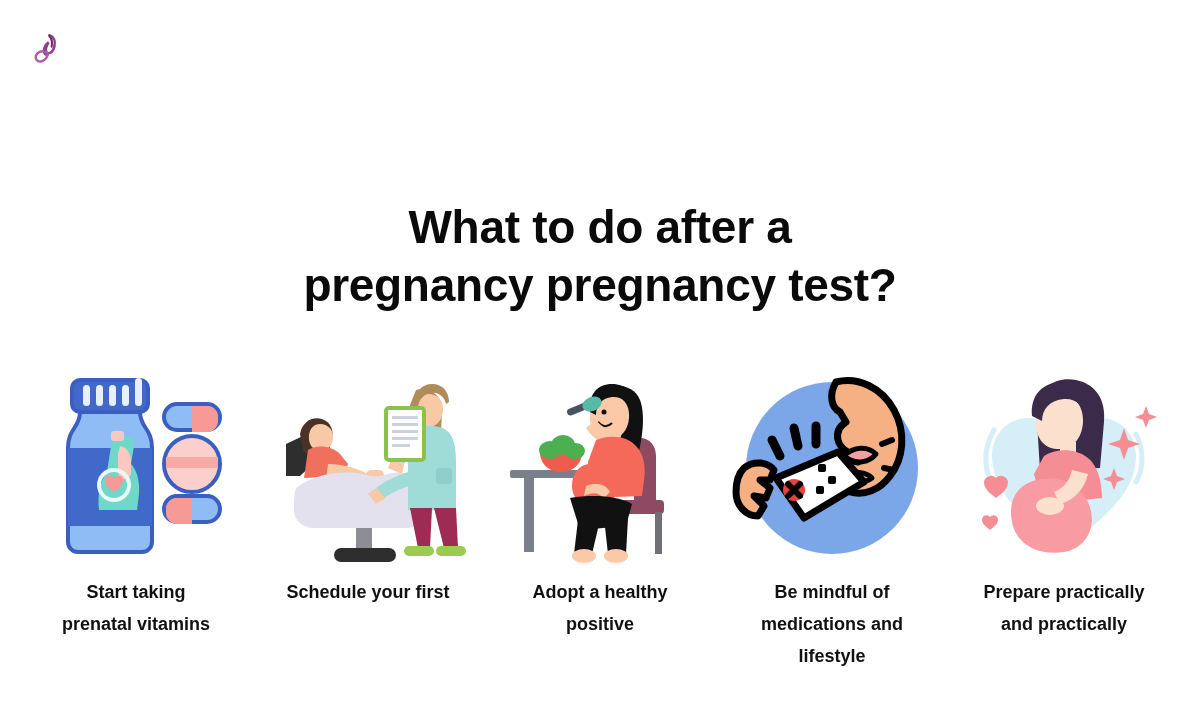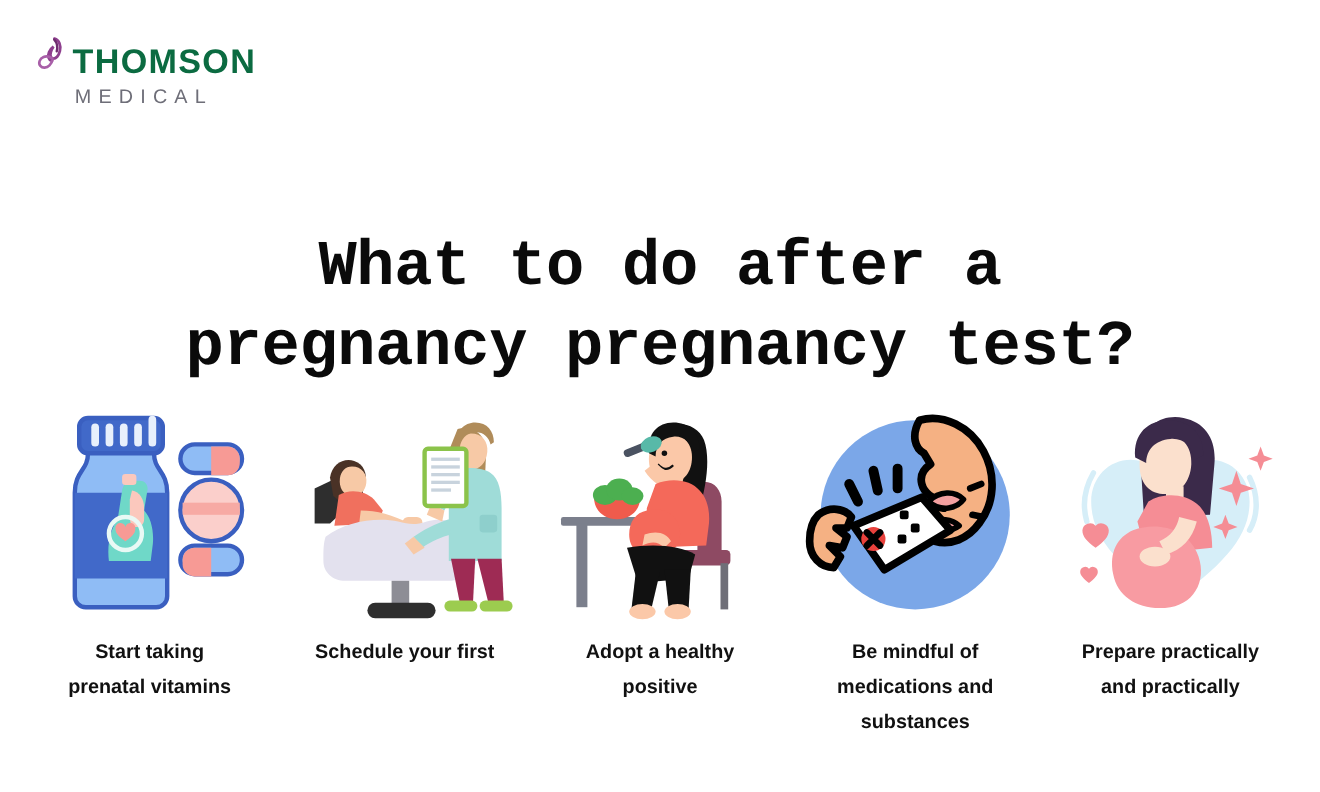--- a/index.html
+++ b/index.html
@@ -51,26 +51,25 @@
     color: #6e6e78;
   }
 
   
   .title {
     position: absolute;
     left: 0;
     top: 168px;
     width: 1200px;
     text-align: center;
-    font-size: 58px;
+    font-size: 46px;
     font-weight: bold;
     line-height: 1.26;
     letter-spacing: -0.3px;
     color: #0a0a0a;
-    font-family: Liberation Mono, monospace;
   }
   .title-line { display: block; }
 
   
   .steps {
     position: absolute;
     left: 0;
     top: 372px;
     width: 1200px;
     display: flex;
@@ -107,24 +106,20 @@
 <body>
 
 <div class="logo">
   <span class="logo-mark">
     <svg viewBox="0 0 34 40" width="34" height="40" aria-hidden="true">
       <path d="M21.5 3.2 C25.8 4.5 27.6 9.2 26.4 14.4 C25.5 18.6 22.8 21.6 20.1 21.2 C18.1 20.9 17.3 18.6 18.1 15.6 C18.9 12.6 20.6 10.4 20.6 10.4 C20.6 10.4 18.0 12.0 16.6 15.6 C15.2 19.1 16.2 22.6 19.2 23.3" fill="none" stroke="#8e3f8e" stroke-width="2.6" stroke-linecap="round"></path>
       <path d="M19.6 21.0 C19.6 21.0 15.4 18.2 11.6 19.8 C7.9 21.4 6.6 25.4 8.7 27.9 C10.6 30.2 14.4 30.0 17.0 27.4 C19.2 25.2 19.8 22.4 19.8 22.4" fill="none" stroke="#a85fa8" stroke-width="2.4" stroke-linecap="round"></path>
       <path d="M21.3 4.0 C23.6 6.4 24.6 10.6 23.6 14.6" fill="none" stroke="#6f2d6f" stroke-width="2.2" stroke-linecap="round"></path>
     </svg>
   </span>
-  <span class="logo-text">
-    <span class="logo-word">THOMSON</span>
-    <span class="logo-sub">MEDICAL</span>
-  </span>
 </div>
 
 <h1 class="title">
   <span class="title-line">What to do after a</span>
   <span class="title-line">pregnancy pregnancy test?</span>
 </h1>
 
 <div class="steps">
 
   <div class="step">
@@ -288,21 +283,21 @@
         <rect x="84" y="114" width="8" height="8" rx="2" fill="#000000"></rect>
 
         <path d="M12 96 c10 -8 24 -6 30 2 l-4 10 l-10 0 l10 8 l-4 10 l-12 -2 l10 10 l-6 10 c-12 0 -22 -10 -22 -24 c0 -10 2 -18 8 -24 z" fill="#f5b183" stroke="#000000" stroke-width="7" stroke-linejoin="round"></path>
 
         <path d="M40 68 l8 16 M62 56 l4 18 M84 54 l0 18" stroke="#000000" stroke-width="9" stroke-linecap="round"></path>
       </svg>
     </div>
     <div class="step-caption">
       <span>Be mindful of</span><br>
       <span>medications and</span><br>
-      <span>substances</span>
+      <span>lifestyle</span>
     </div>
   </div>
 
   <div class="step">
     <div class="step-art">
       <svg viewBox="0 0 200 192" width="200" height="192">
 
         <path d="M100 176 c-48 -34 -72 -60 -72 -92 c0 -22 16 -38 36 -38 c14 0 26 8 36 22 c10 -14 22 -22 36 -22 c20 0 36 16 36 38 c0 32 -24 58 -72 92 z" fill="#d6eef8"></path>
         <path d="M30 58 c-8 14 -10 30 -6 44" fill="none" stroke="#d6eef8" stroke-width="5" stroke-linecap="round"></path>
         <path d="M172 62 c8 16 8 34 0 48" fill="none" stroke="#d6eef8" stroke-width="5" stroke-linecap="round"></path>

